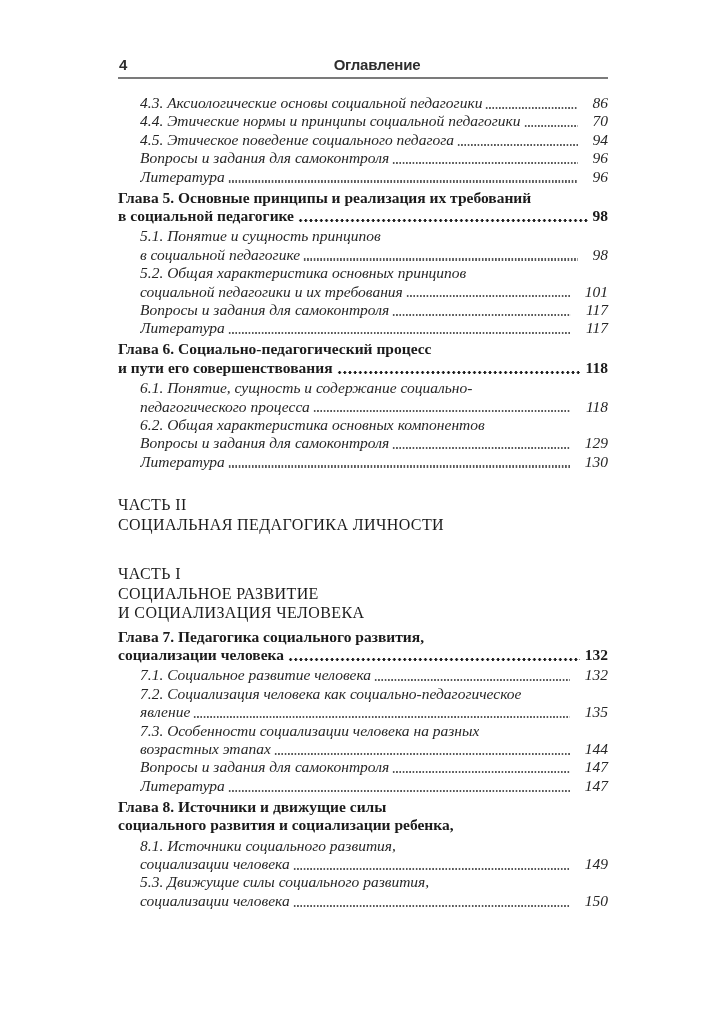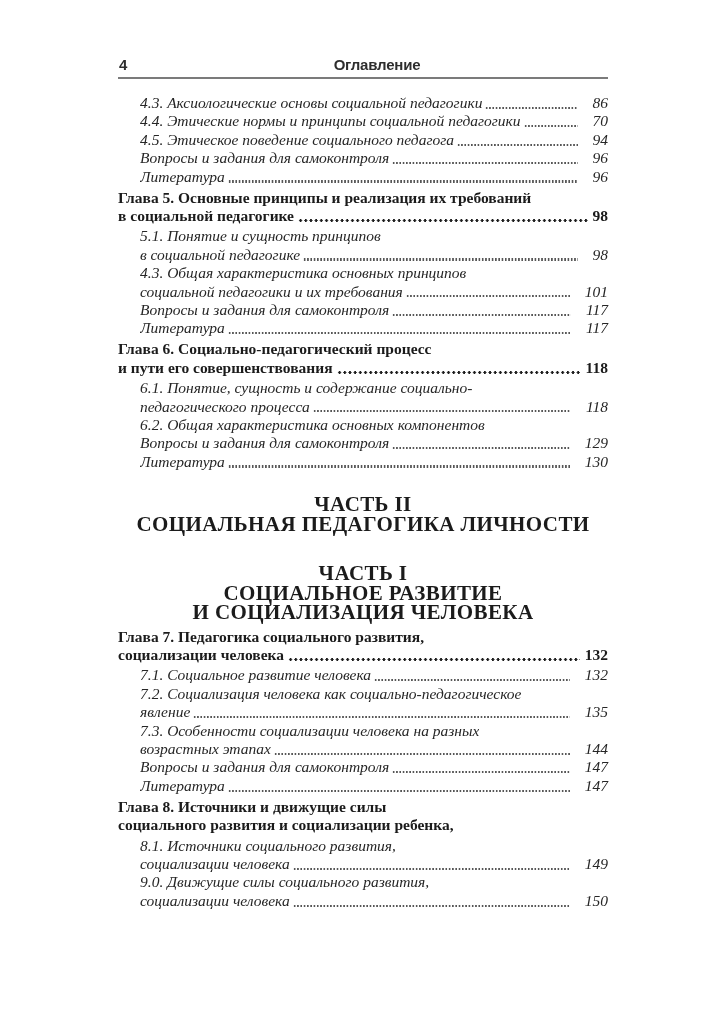--- a/index.html
+++ b/index.html
@@ -61,24 +61,23 @@
   
   .entry.chapter .leader {
     height: 3px;
     margin: 0 1px 3.5px 4px;
     background-image: radial-gradient(circle, #1d1d1d 1.25px, rgba(0,0,0,0) 1.5px);
     background-size: 5.2px 3px;
   }
 
   
   .center-heading {
-    text-align: center;
-    font-weight: bold;
+    font-weight: normal;
     color: #1b1b1b;
-    font-size: 21px;
+    font-size: 16px;
     line-height: 19.5px;
     letter-spacing: 0.4px;
   }
   .part-heading { margin-top: 24px; }
   .section-heading { margin-top: 30px; margin-bottom: 5px; }
 </style>
 </head>
 <body>
 
 <div class="page">
@@ -139,21 +138,21 @@
           <span class="txt">5.1. Понятие и сущность принципов</span>
         </div>
         <div class="row">
           <span class="txt">в социальной педагогике</span>
           <span class="leader"></span>
           <span class="pg">98</span>
         </div>
       </div>
       <div class="entry sub">
         <div class="row">
-          <span class="txt">4.3. Общая характеристика основных принципов</span>
+          <span class="txt">5.2. Общая характеристика основных принципов</span>
         </div>
         <div class="row">
           <span class="txt">социальной педагогики и их требования</span>
           <span class="leader"></span>
           <span class="pg">101</span>
         </div>
       </div>
       <div class="entry sub-italic">
         <div class="row">
           <span class="txt">Вопросы и задания для самоконтроля</span>
@@ -280,21 +279,21 @@
           <span class="txt">8.1. Источники социального развития,</span>
         </div>
         <div class="row">
           <span class="txt">социализации человека</span>
           <span class="leader"></span>
           <span class="pg">149</span>
         </div>
       </div>
       <div class="entry sub">
         <div class="row">
-          <span class="txt">9.0. Движущие силы социального развития,</span>
+          <span class="txt">5.3. Движущие силы социального развития,</span>
         </div>
         <div class="row">
           <span class="txt">социализации человека</span>
           <span class="leader"></span>
           <span class="pg">150</span>
         </div>
       </div>
     </main>
 
 </div>

